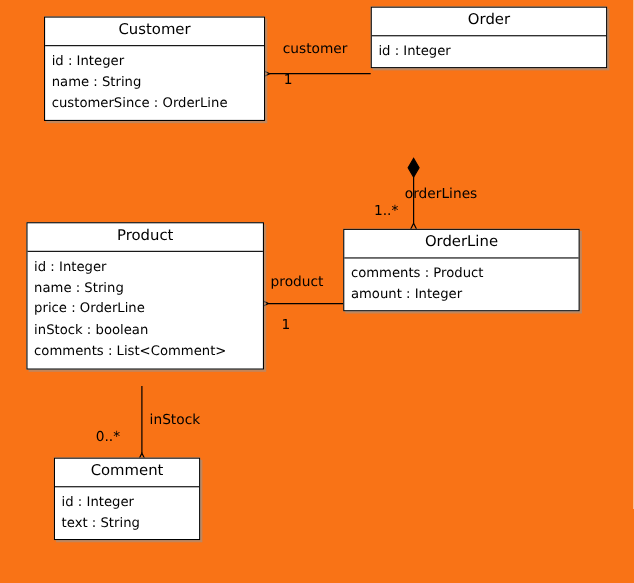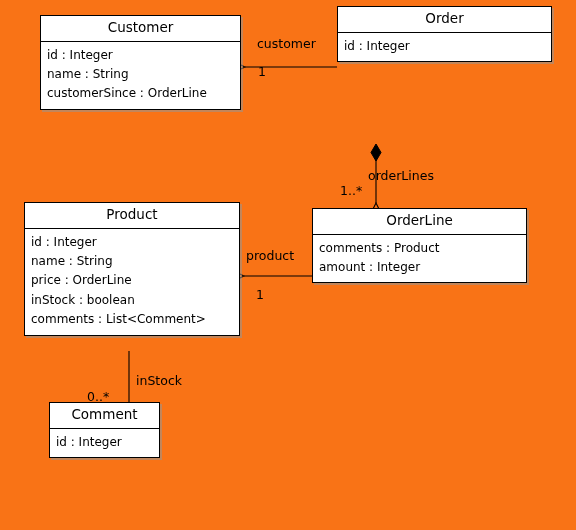--- a/index.html
+++ b/index.html
@@ -131,24 +131,25 @@
   </div>
 
   <div class="uml-class" style="left:312px; top:208px; width:215px;">
     <div class="uml-class-name">OrderLine</div>
     <div class="uml-attrs">
       <div class="uml-attr">comments : Product</div>
       <div class="uml-attr">amount : Integer</div>
     </div>
   </div>
 
-  <div class="uml-class" style="left:49px; top:402px; width:111px;">
+  <div class="uml-class" style="left:49px; top:416px; width:133px;">
     <div class="uml-class-name">Comment</div>
     <div class="uml-attrs">
       <div class="uml-attr">id : Integer</div>
+      <div class="uml-attr">text : String</div>
     </div>
   </div>
 
   <div class="edge-label" style="left:257px; top:36px;">customer</div>
   <div class="mult-label" style="left:258px; top:64px;">1</div>
 
   <div class="edge-label" style="left:368px; top:168px;">orderLines</div>
   <div class="mult-label" style="left:340px; top:183px;">1..*</div>
 
   <div class="edge-label" style="left:246px; top:248px;">product</div>

